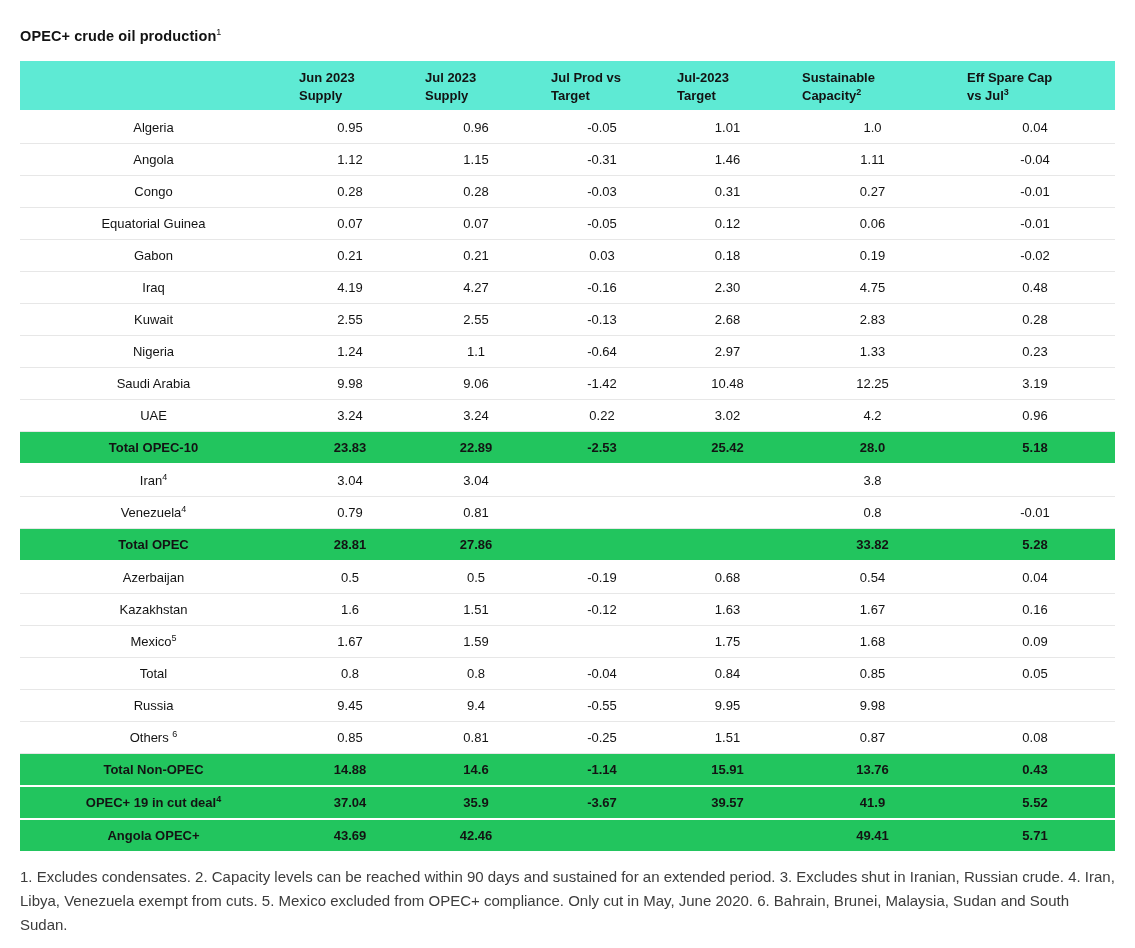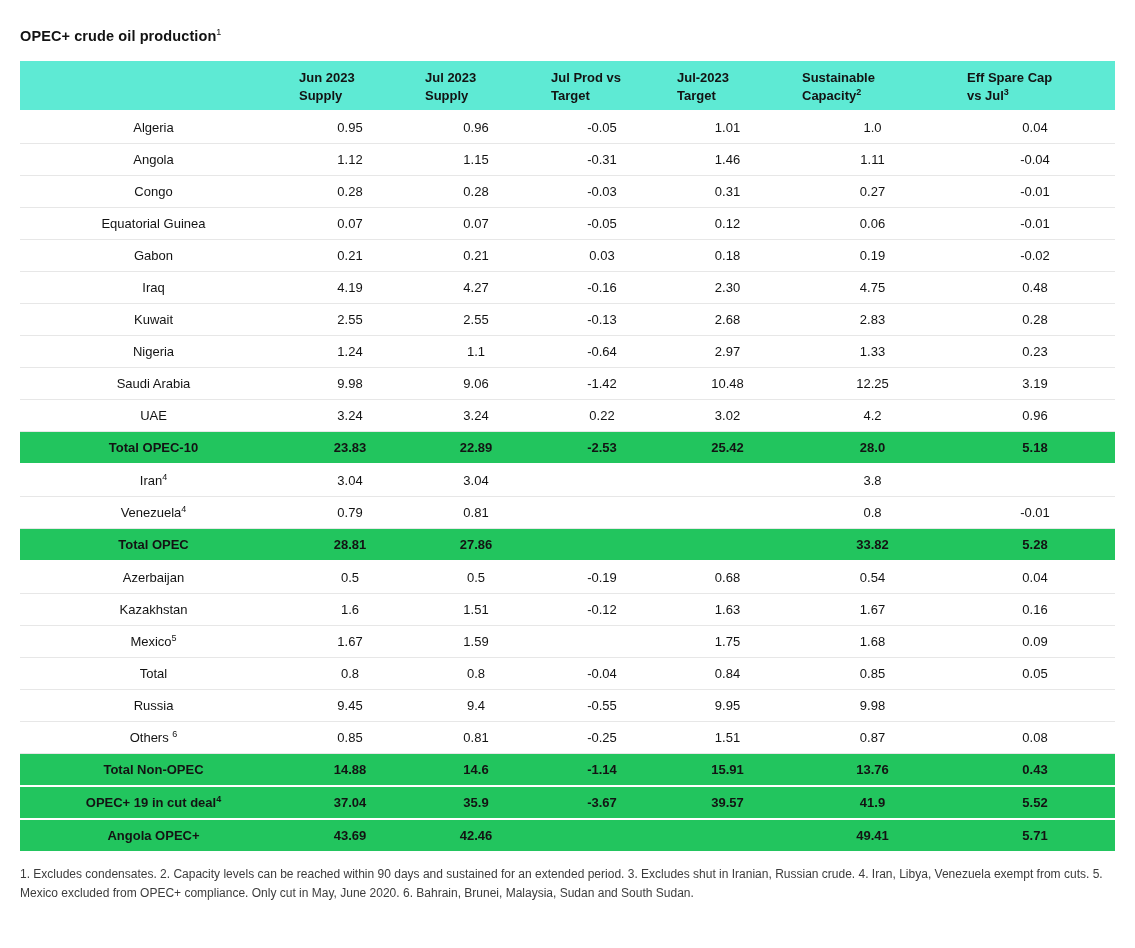--- a/index.html
+++ b/index.html
@@ -55,21 +55,21 @@
   
   .prod-table th:nth-child(1) { width: 267px; }
   .prod-table th:nth-child(2) { width: 126px; }
   .prod-table th:nth-child(3) { width: 126px; margin-top: 44px; }
   .prod-table th:nth-child(4) { width: 126px; }
   .prod-table th:nth-child(5) { width: 125px; }
   .prod-table th:nth-child(6) { width: 165px; }
   .prod-table th:nth-child(7) { width: 160px; }
 
   .footnote {
-    font-size: 12px;
+    font-size: 15px;
     color: #3c3c3c;
     line-height: 1.6;
     margin: 12px 0 0 0;
     max-width: 1100px;
   }
 </style>
 </head>
 <body>
 
 <div class="page">

